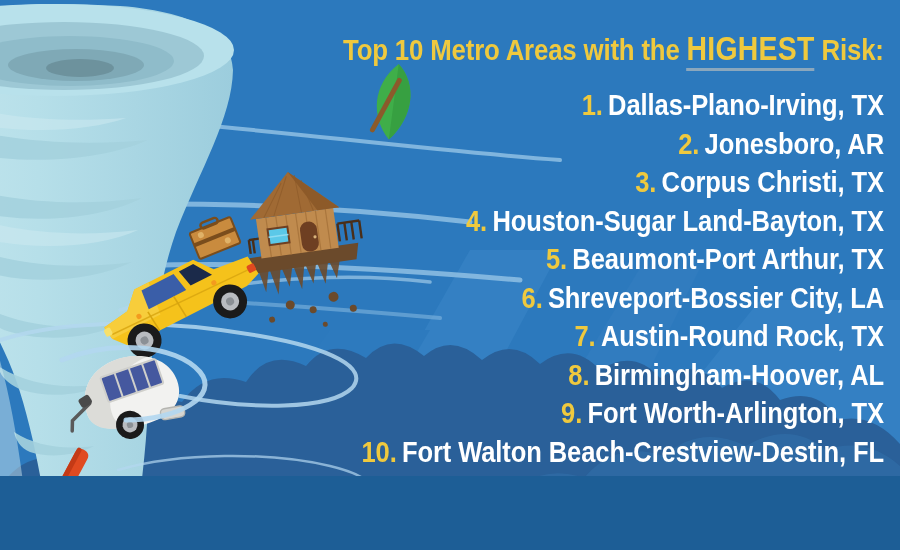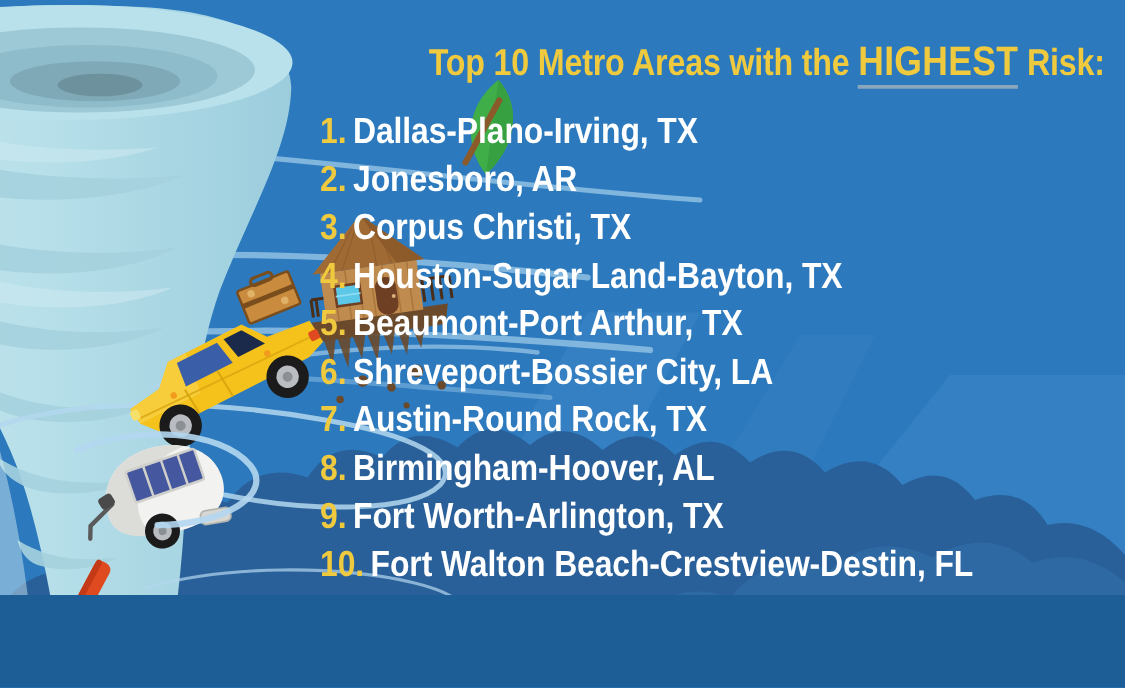--- a/index.html
+++ b/index.html
@@ -42,24 +42,24 @@
   .title-row .hi {
     font-size: 33px;
     font-weight: bold;
     letter-spacing: 0.3px;
     border-bottom: 3px solid #8ba7bd;
     padding-bottom: 1px;
   }
 
   .list {
     position: absolute;
-    right: 28px;
+    right: 16px;
     top: 86px;
     width: 700px;
-    text-align: left;
+    text-align: right;
   }
   .list-item {
     display: block;
     white-space: nowrap;
     line-height: 38.5px;
     height: 38.5px;
     font-family: "Liberation Sans Narrow", "Liberation Sans", sans-serif;
     font-weight: bold;
     font-size: 29px;
     color: #ffffff;

